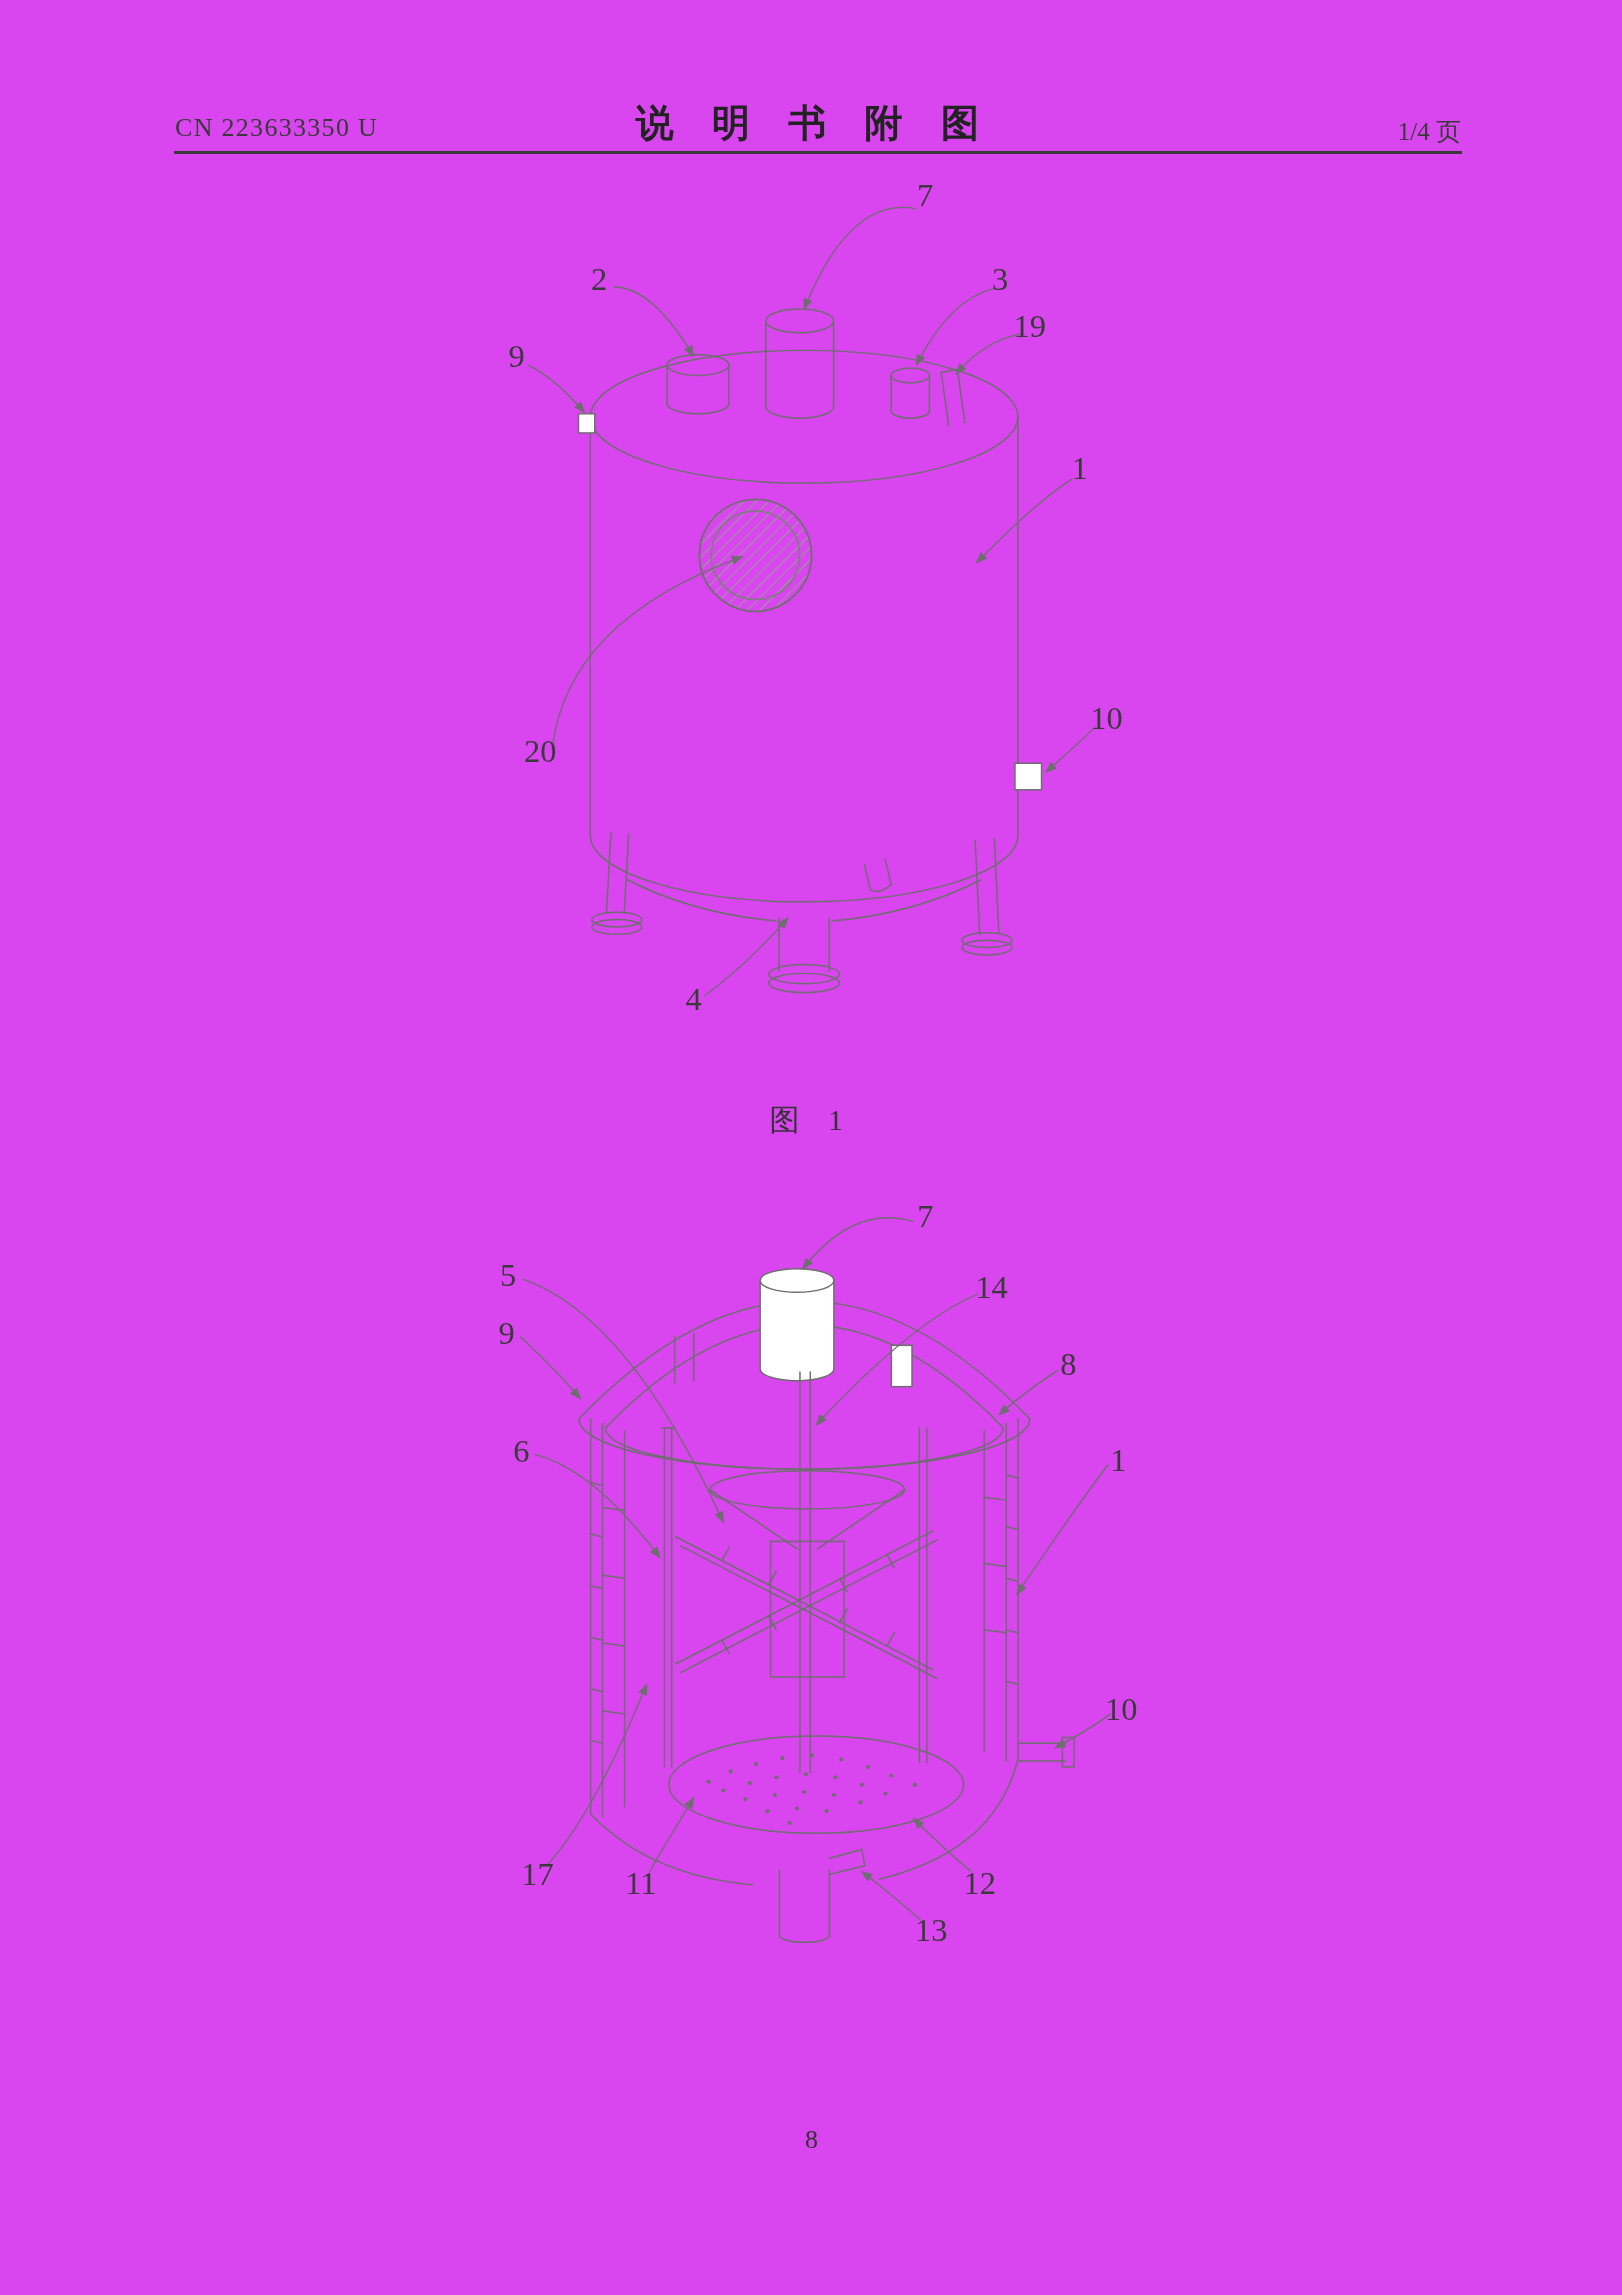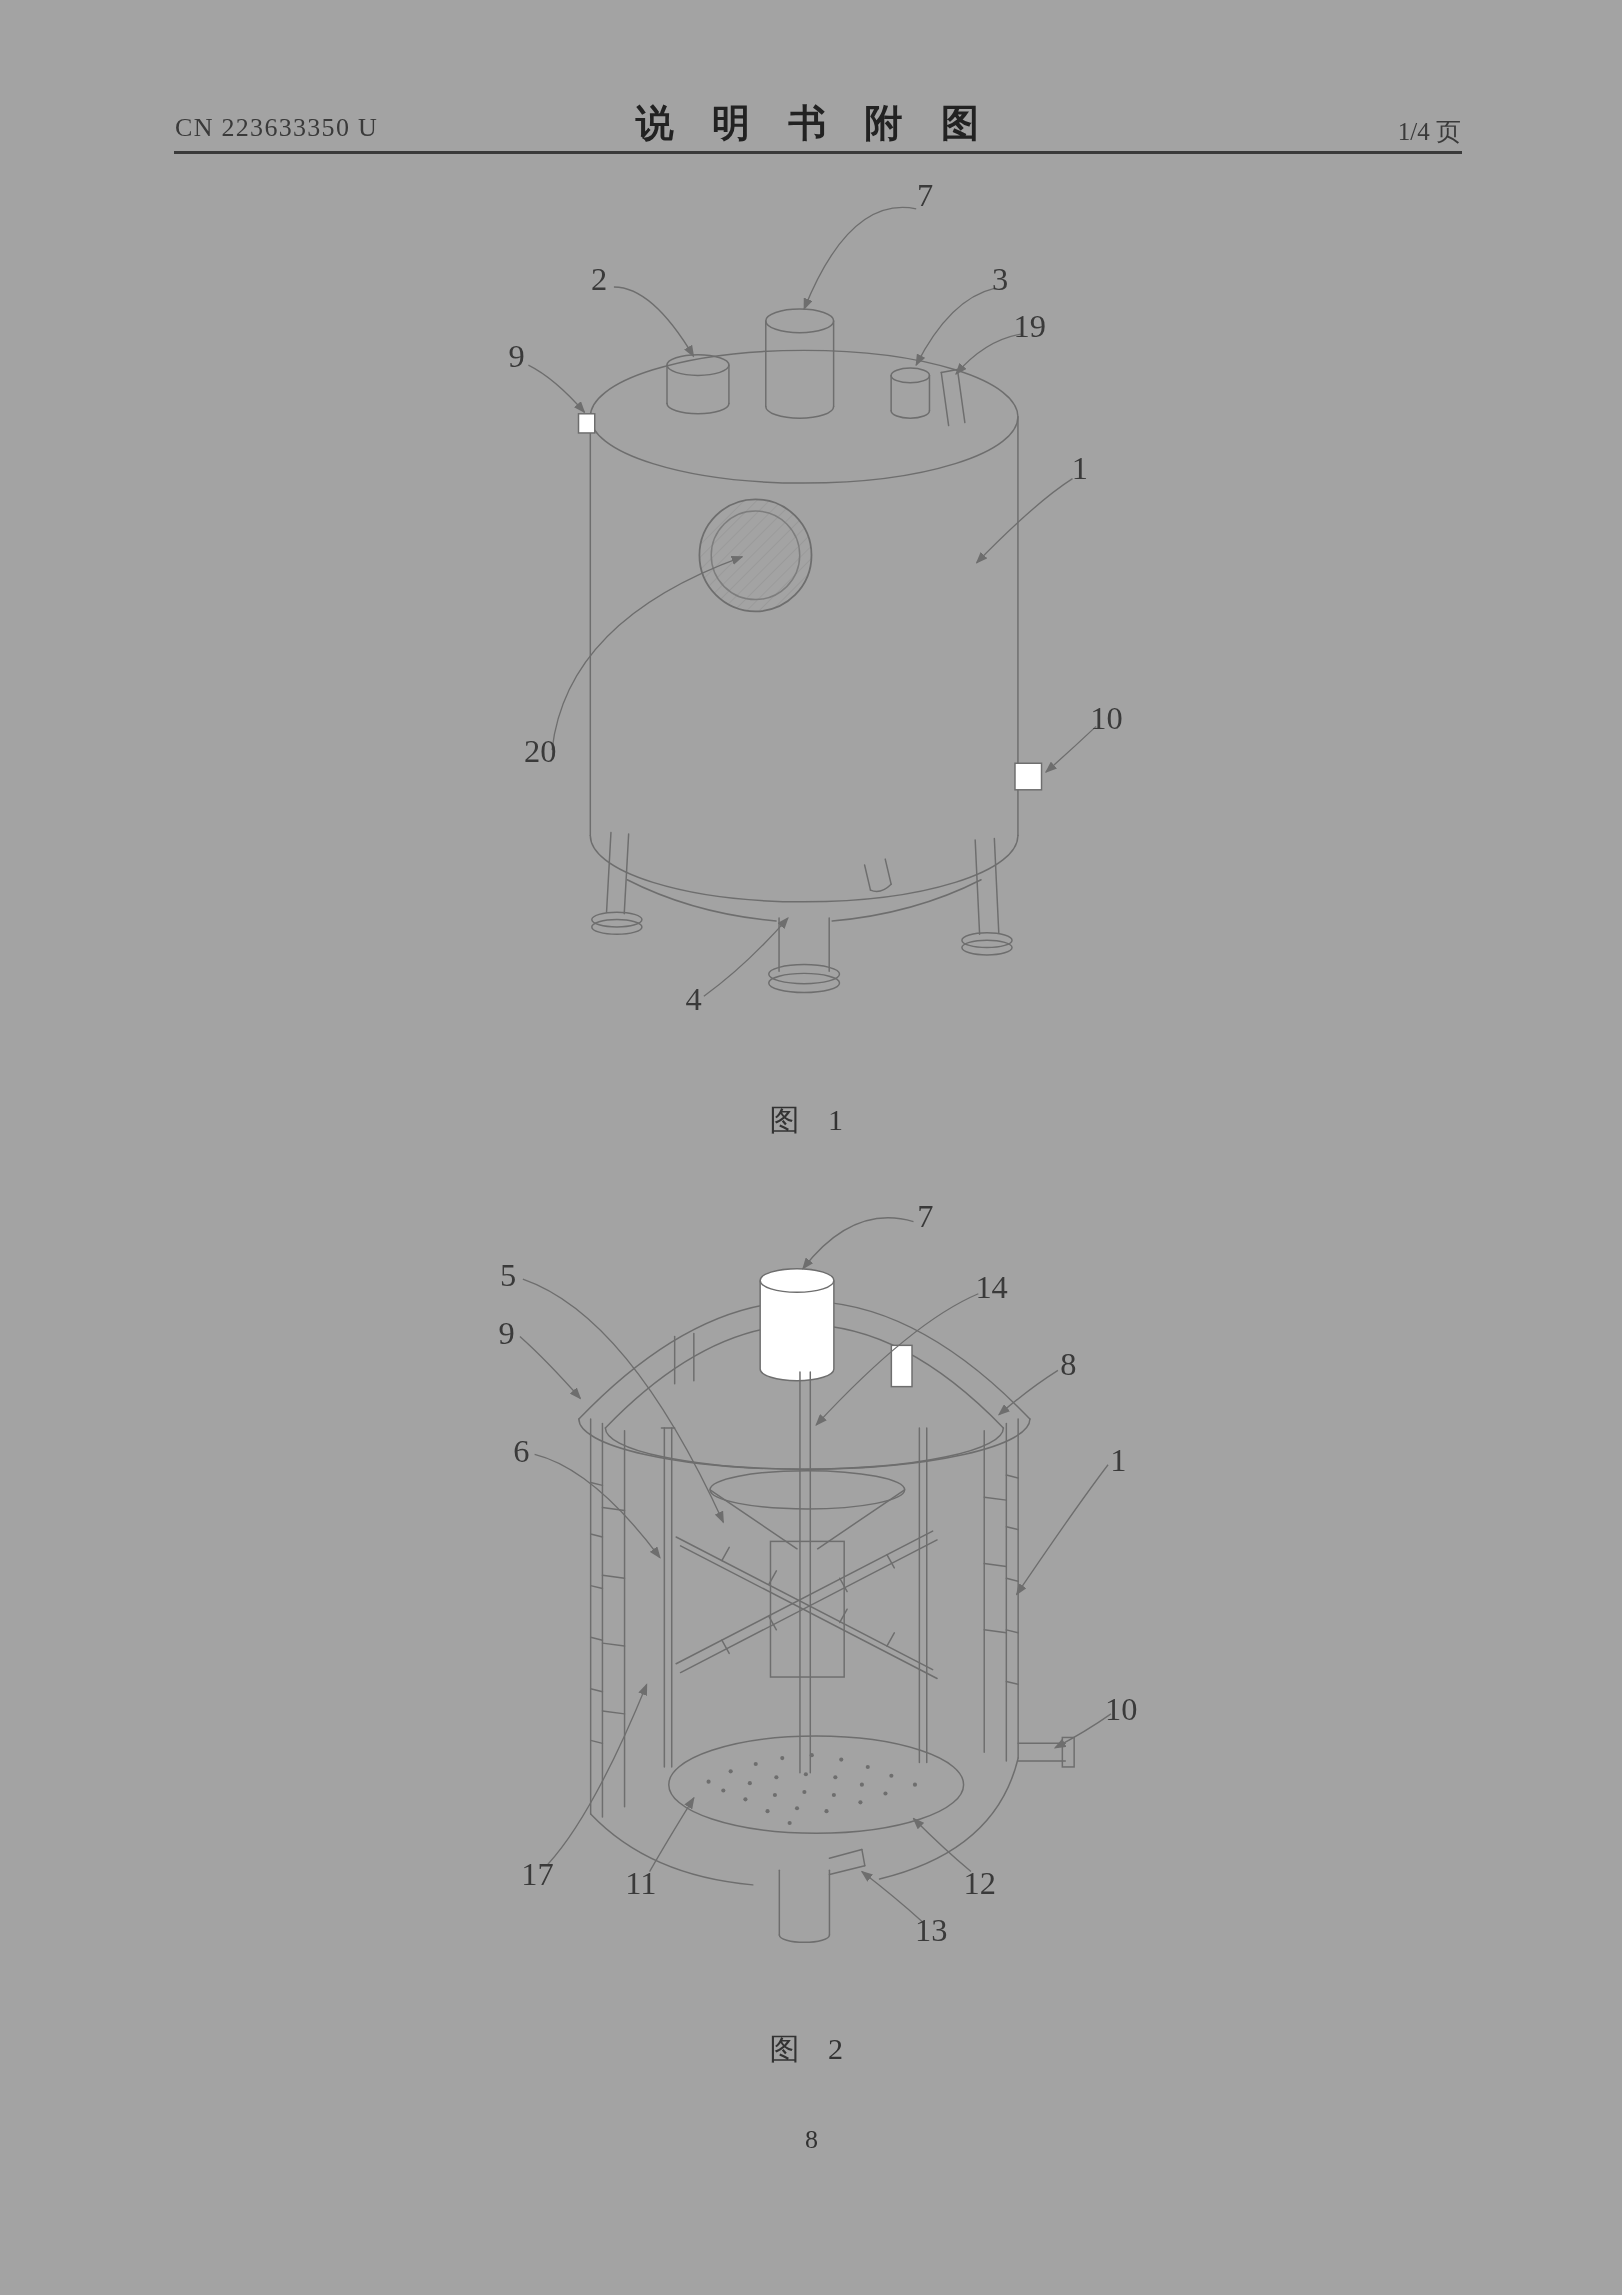--- a/index.html
+++ b/index.html
@@ -1,17 +1,17 @@
 <!DOCTYPE html>
 <html style="font-size:10.5px"><head>
 <meta charset="utf-8">
 <style>
   * { margin:0; padding:0; box-sizing:border-box; }
   html,body { background:#ffffff; }
-  .page { position:relative; width:1623px; height:2295px; background:#a3a3a3;
+  .page { position:relative; width:1623px; height:2295px; background:#d946ef;
           font-family:"Liberation Serif","DejaVu Serif",serif; color:#333; overflow:hidden; }
   .patent-number { position:absolute; left:175px; top:113px; font-size:26px; letter-spacing:1.3px; color:#3a3a3a; white-space:nowrap; }
   .doc-title { position:absolute; left:0; width:100%; top:98px; text-align:center; font-size:38px;
                font-weight:bold; letter-spacing:14.4px; color:#222;padding-left:6px; }
   .page-indicator { position:absolute; right:162px; top:115px; font-size:25px; color:#3a3a3a; white-space:nowrap;font-family:Liberation Serif, serif; }
   .header-rule { position:absolute; left:174px; top:151px; width:1288px; height:2.6px; background:#3a3a3a; }
   .fig { position:absolute; }
   .fig-caption { position:absolute; left:0; width:100%; text-align:center; font-size:30px; letter-spacing:10.5px; color:#333; }
   #caption1 { top:1100px; }
   #caption2 { top:2029px; }
@@ -281,18 +281,17 @@
       <text x="23" y="181">6</text>
       <text x="428" y="187">1</text>
       <text x="430" y="356">10</text>
       <text x="34" y="468">17</text>
       <text x="104" y="474">11</text>
       <text x="334" y="474">12</text>
       <text x="301" y="506">13</text>
     </g>
   </svg>
 
-  <div class="fig-caption" id="caption2">图 2</div>
 
   <div class="page-number">8</div>
 
 </div>
 
 
 </body></html>

